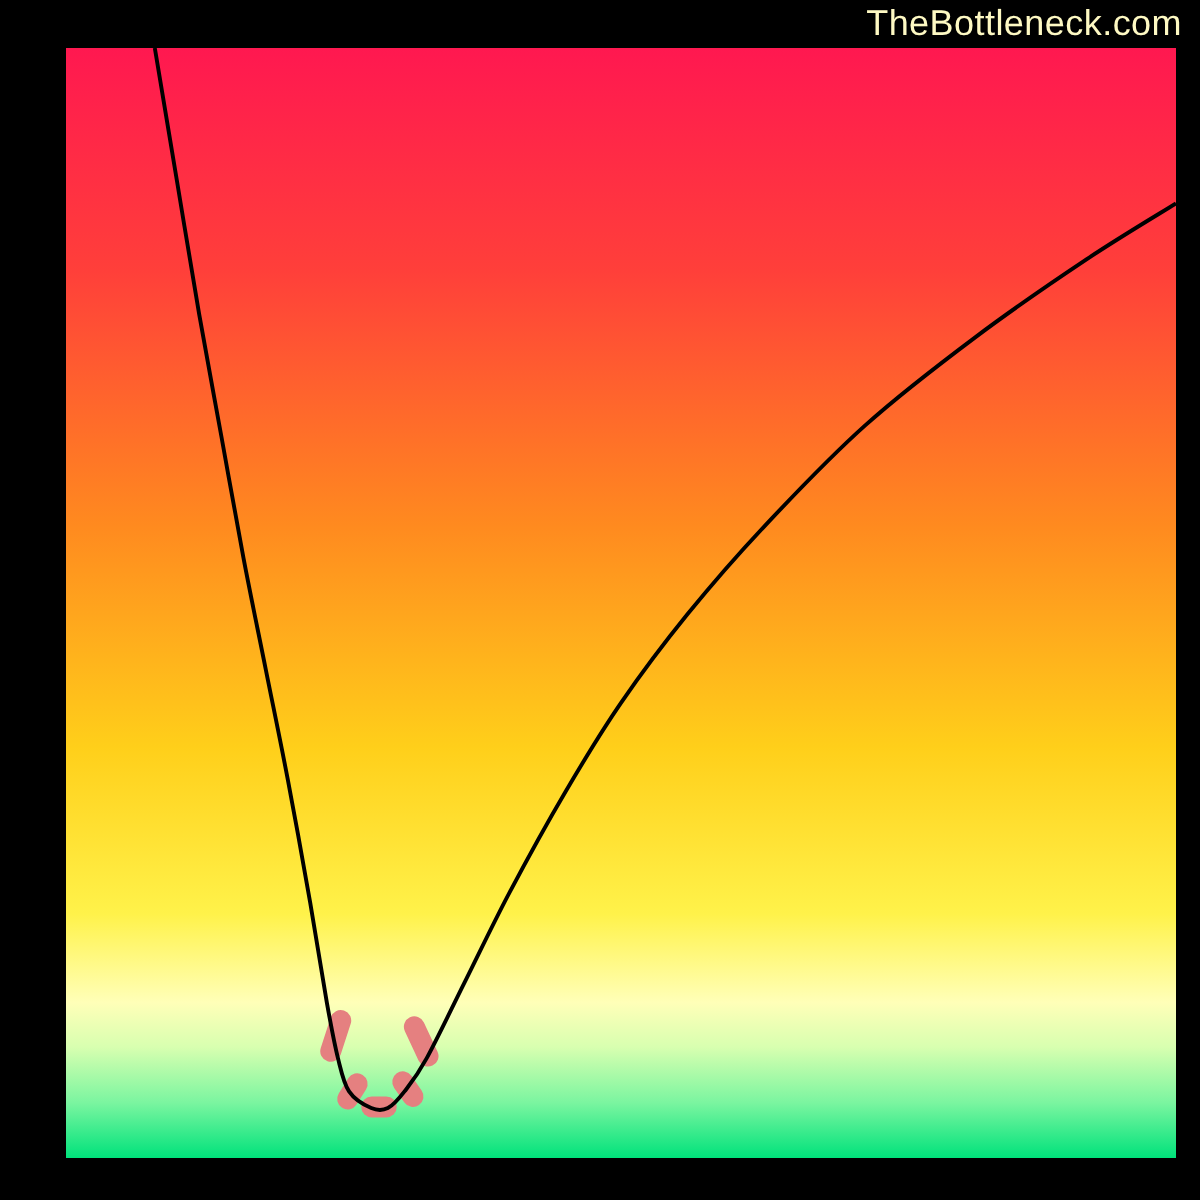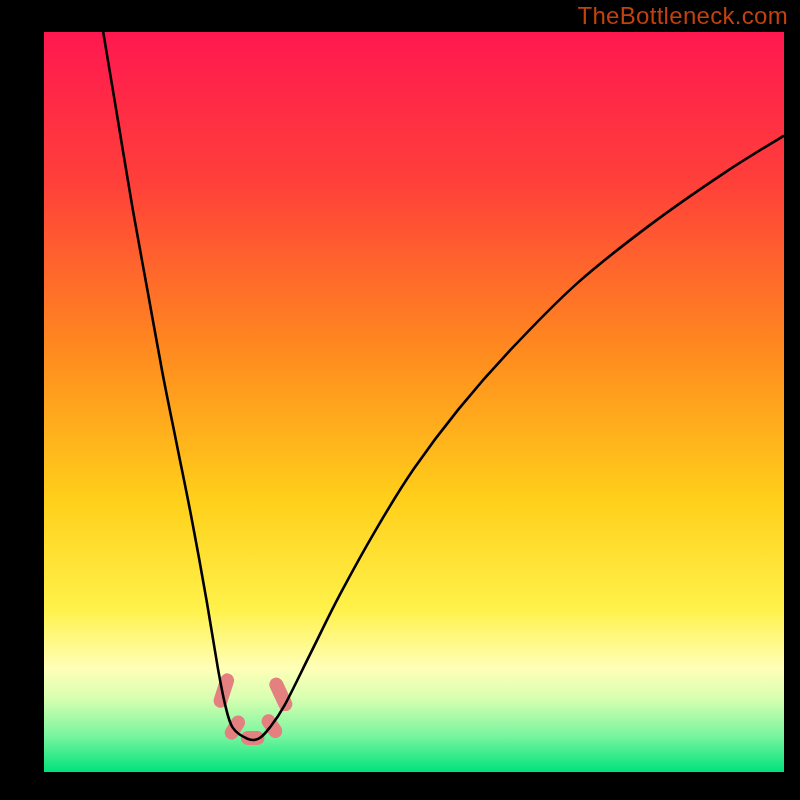--- a/index.html
+++ b/index.html
@@ -42,21 +42,21 @@
     height: 740px;
     display: block;
     pointer-events: none;
   }
   .watermark {
     position: absolute;
     top: 2px;
     right: 12px;
     font-family: Arial, Helvetica, sans-serif;
     font-size: 24px;
-    color: #c2410c;
+    color: #fef9c3;
     letter-spacing: 0.3px;
   }
 </style>
 </head>
 <body>
 
 <div class="frame">
   <div class="plot-area">
 
     <svg class="bg" viewBox="0 0 740 740" preserveAspectRatio="none">

